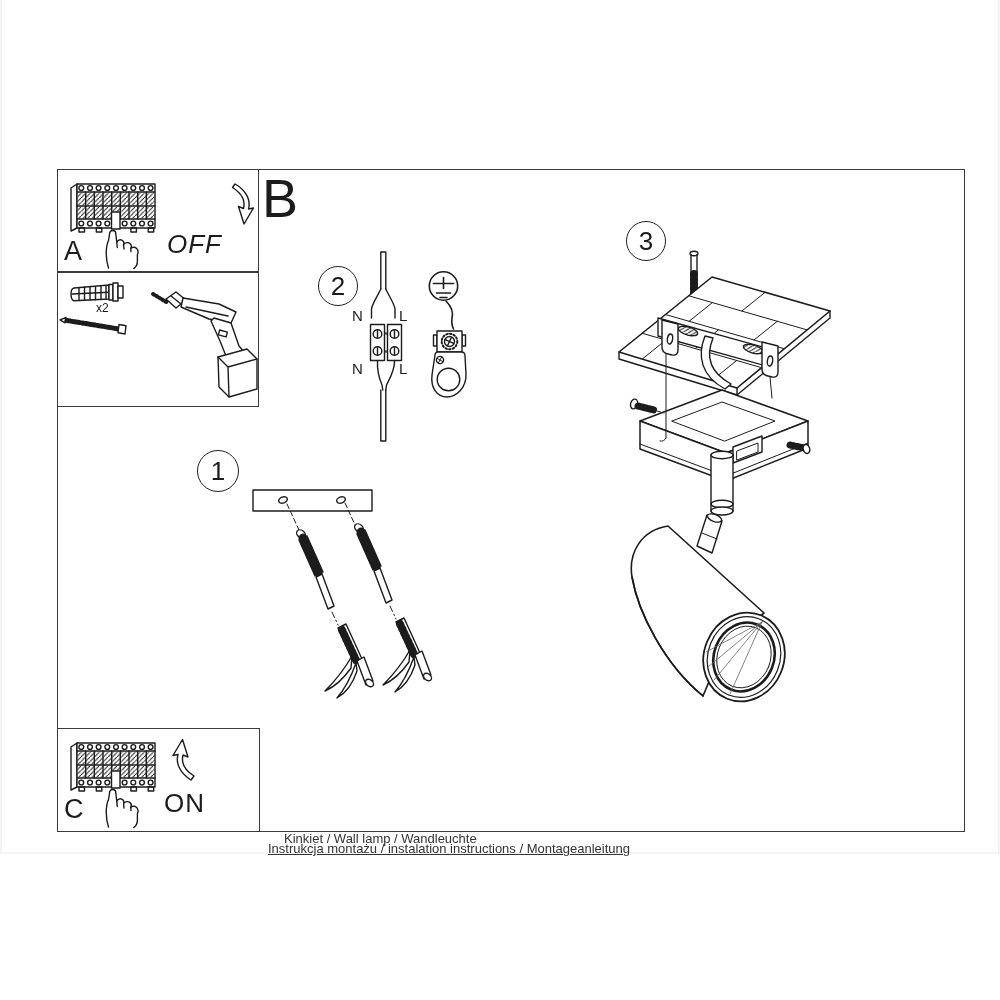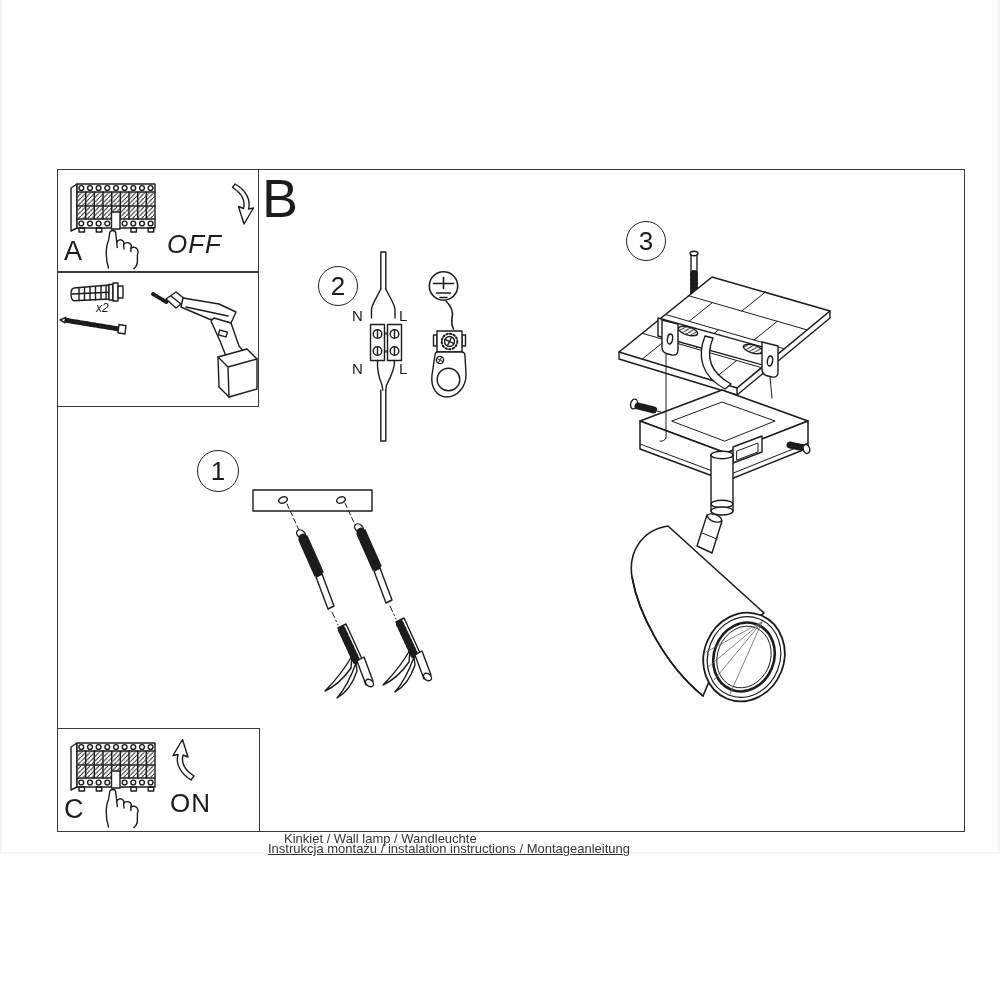--- a/index.html
+++ b/index.html
@@ -3,42 +3,42 @@
 <meta charset="utf-8">
 <style>
   html,body{margin:0;padding:0;background:#fff;}
   body{width:1000px;height:1000px;position:relative;overflow:hidden;
        font-family:"Liberation Sans", sans-serif;color:#1c1c1c;}
   .box{position:absolute;border:1.6px solid #3a3a3a;background:transparent;z-index:1;}
   .lbl{position:absolute;z-index:3;line-height:1;white-space:nowrap;color:#1c1c1c;}
   .letter{font-size:27px;}
   .big-b{font-size:54px;}
   .state{font-size:26px;letter-spacing:1px;}
-  .qty{font-size:12px;font-style:italic;}
+  .qty{font-size:12px;}
   .nl{font-size:15px;}
   .badge{position:absolute;z-index:3;border:1.7px solid #222;border-radius:50%;
          background:#fff;display:flex;align-items:center;justify-content:center;
          font-size:26px;}
   .caption{position:absolute;z-index:3;font-size:13px;line-height:16px;color:#333;}
   #art{position:absolute;left:0;top:0;z-index:2;pointer-events:none;}
   #art *{vector-effect:non-scaling-stroke;}
 </style>
 </head>
 <body>
 
 <div class="box" style="left:57px;top:169px;width:906px;height:661px;"></div>
 <div class="box" style="left:57px;top:169px;width:200px;height:102px;"></div>
 <div class="box" style="left:57px;top:271px;width:200px;height:134px;"></div>
 <div class="box" style="left:57px;top:728px;width:201px;height:102px;"></div>
 
 <div class="lbl letter" style="left:64px;top:238px;">A</div>
 <div class="lbl state" style="left:167px;top:231px;font-style:italic;">OFF</div>
 <div class="lbl big-b" style="left:262px;top:171px;">B</div>
 <div class="lbl letter" style="left:64px;top:796px;">C</div>
-<div class="lbl state" style="left:170px;top:790px;">ON</div>
+<div class="lbl state" style="left:164px;top:790px;">ON</div>
 <div class="lbl qty" style="left:96px;top:302px;">x2</div>
 
 <div class="badge" style="left:197px;top:450px;width:40px;height:40px;">1</div>
 <div class="badge" style="left:318px;top:266px;width:38px;height:38px;">2</div>
 <div class="badge" style="left:626px;top:221px;width:38px;height:38px;">3</div>
 
 <div class="lbl nl" style="left:352px;top:308px;">N</div>
 <div class="lbl nl" style="left:399px;top:308px;">L</div>
 <div class="lbl nl" style="left:352px;top:361px;">N</div>
 <div class="lbl nl" style="left:399px;top:361px;">L</div>

